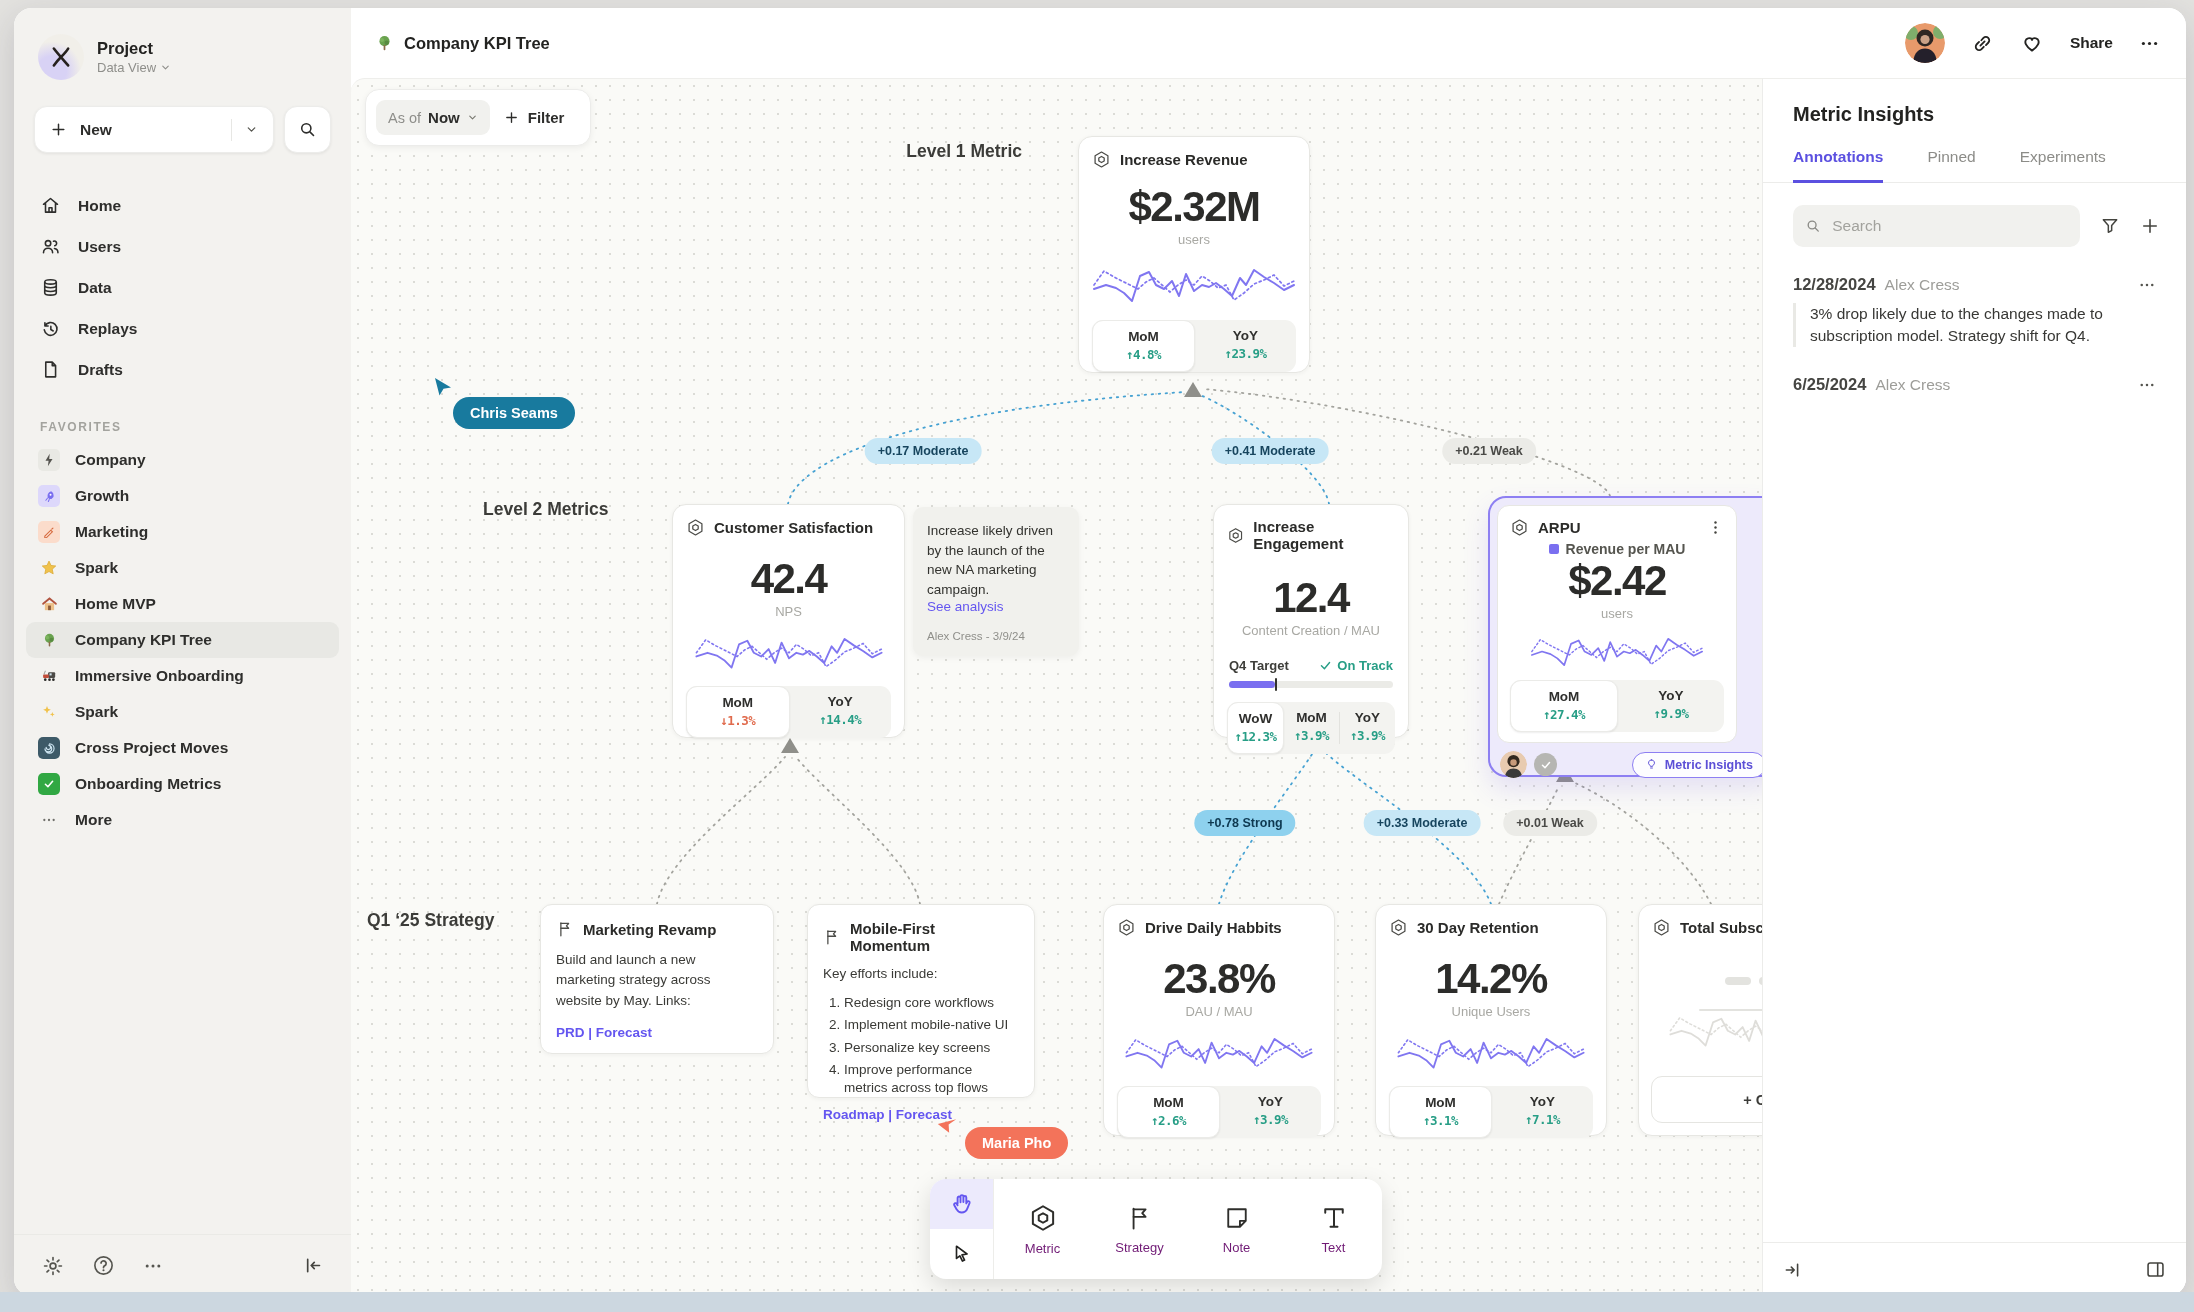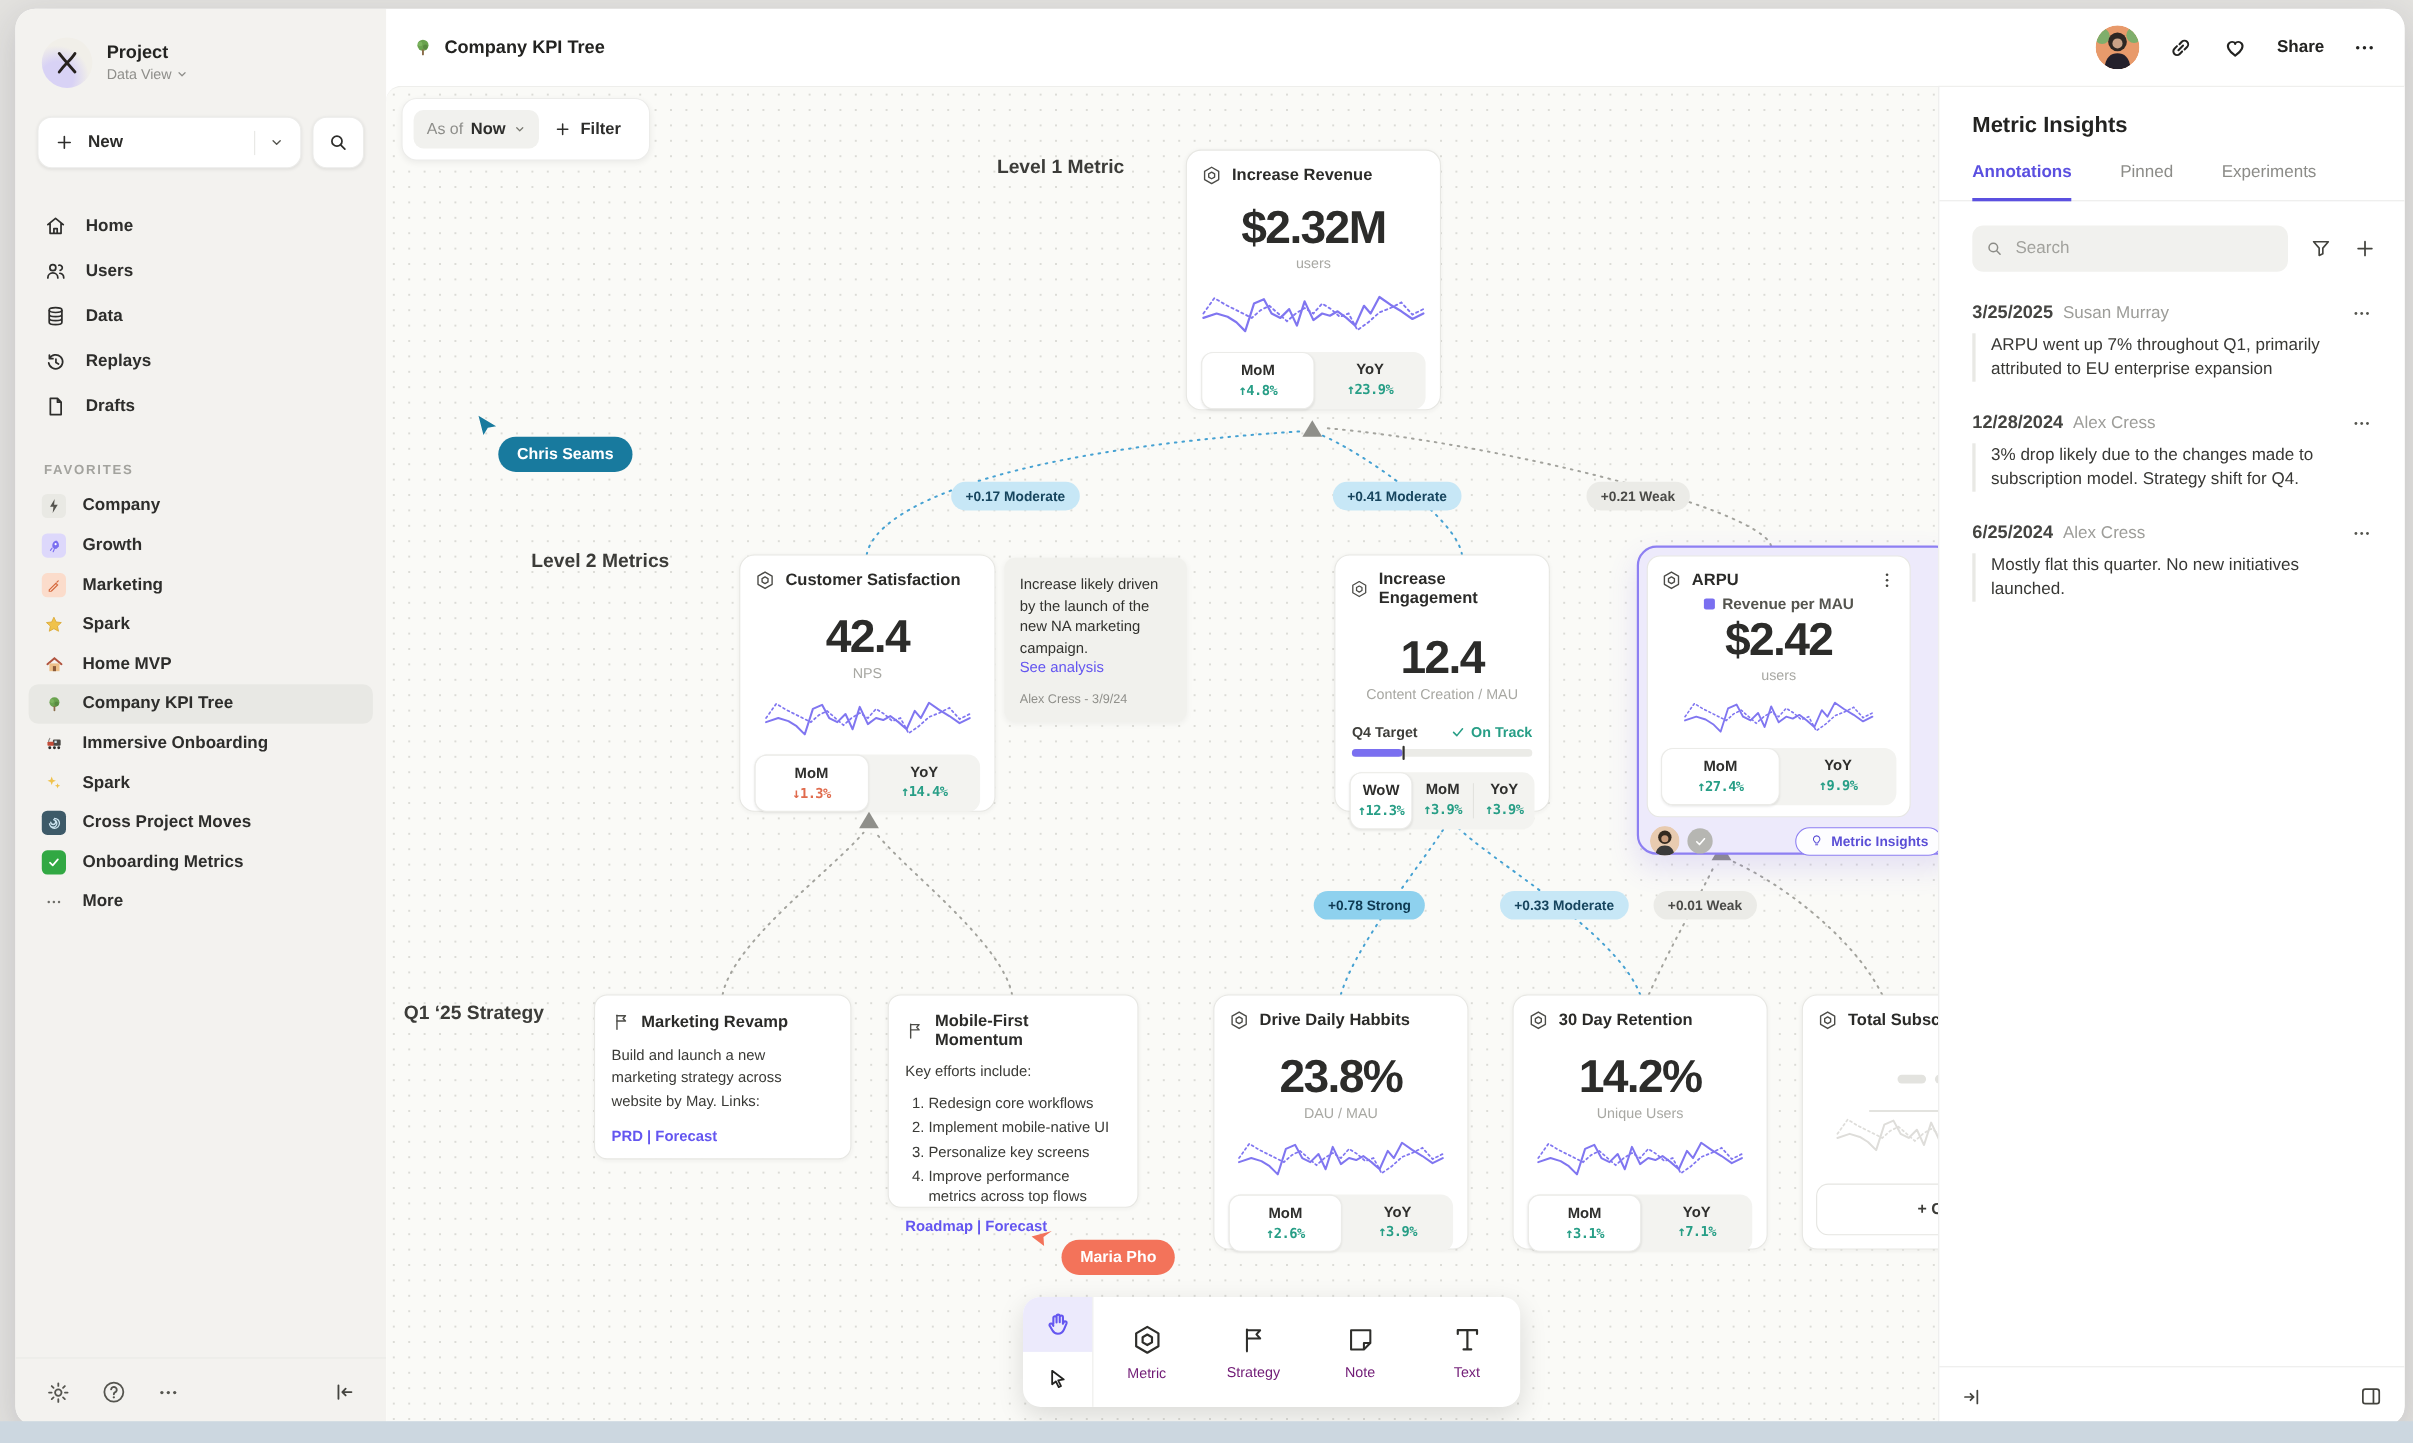--- a/index.html
+++ b/index.html
@@ -798,34 +798,20 @@
               <path d="M4 4.5 H20 L14 11.5 V17.5 L10 19.5 V11.5 Z" fill="none" stroke="#44443f" stroke-width="1.8" stroke-linejoin="round"></path>
             </svg>
           </span>
           <span class="icon-btn">
             <svg width="20" height="20" viewBox="0 0 24 24">
               <path d="M12 4.5 V19.5 M4.5 12 H19.5" stroke="#44443f" stroke-width="1.9" stroke-linecap="round"></path>
             </svg>
           </span>
         </div>
 
-        <div class="ann">
-          <div class="ann-head">
-            <span class="ann-date">3/25/2025</span>
-            <span class="ann-author">Susan Murray</span>
-            <span class="ann-dots">
-              <svg width="18" height="18" viewBox="0 0 24 24">
-                <circle cx="5" cy="12" r="1.7" fill="#55554f"></circle>
-                  <circle cx="12" cy="12" r="1.7" fill="#55554f"></circle>
-                  <circle cx="19" cy="12" r="1.7" fill="#55554f"></circle>
-              </svg>
-            </span>
-          </div>
-          <div class="ann-body">ARPU went up 7% throughout Q1, primarily attributed to EU enterprise expansion</div>
-        </div>
 
         <div class="ann">
           <div class="ann-head">
             <span class="ann-date">12/28/2024</span>
             <span class="ann-author">Alex Cress</span>
             <span class="ann-dots">
               <svg width="18" height="18" viewBox="0 0 24 24">
                 <circle cx="5" cy="12" r="1.7" fill="#55554f"></circle>
                   <circle cx="12" cy="12" r="1.7" fill="#55554f"></circle>
                   <circle cx="19" cy="12" r="1.7" fill="#55554f"></circle>
@@ -840,21 +826,20 @@
             <span class="ann-date">6/25/2024</span>
             <span class="ann-author">Alex Cress</span>
             <span class="ann-dots">
               <svg width="18" height="18" viewBox="0 0 24 24">
                 <circle cx="5" cy="12" r="1.7" fill="#55554f"></circle>
                   <circle cx="12" cy="12" r="1.7" fill="#55554f"></circle>
                   <circle cx="19" cy="12" r="1.7" fill="#55554f"></circle>
               </svg>
             </span>
           </div>
-          <div class="ann-body">Mostly flat this quarter. No new initiatives launched.</div>
         </div>
 
         <div class="panel-bottom">
           <span class="icon-btn">
             <svg width="20" height="20" viewBox="0 0 24 24">
               <path d="M4 12 H13.5 M10 8.5 L13.5 12 L10 15.5 M17.5 5 V19" fill="none" stroke="#44443f" stroke-width="1.9" stroke-linecap="round" stroke-linejoin="round"></path>
             </svg>
           </span>
           <span class="icon-btn">
             <svg width="21" height="21" viewBox="0 0 24 24">

